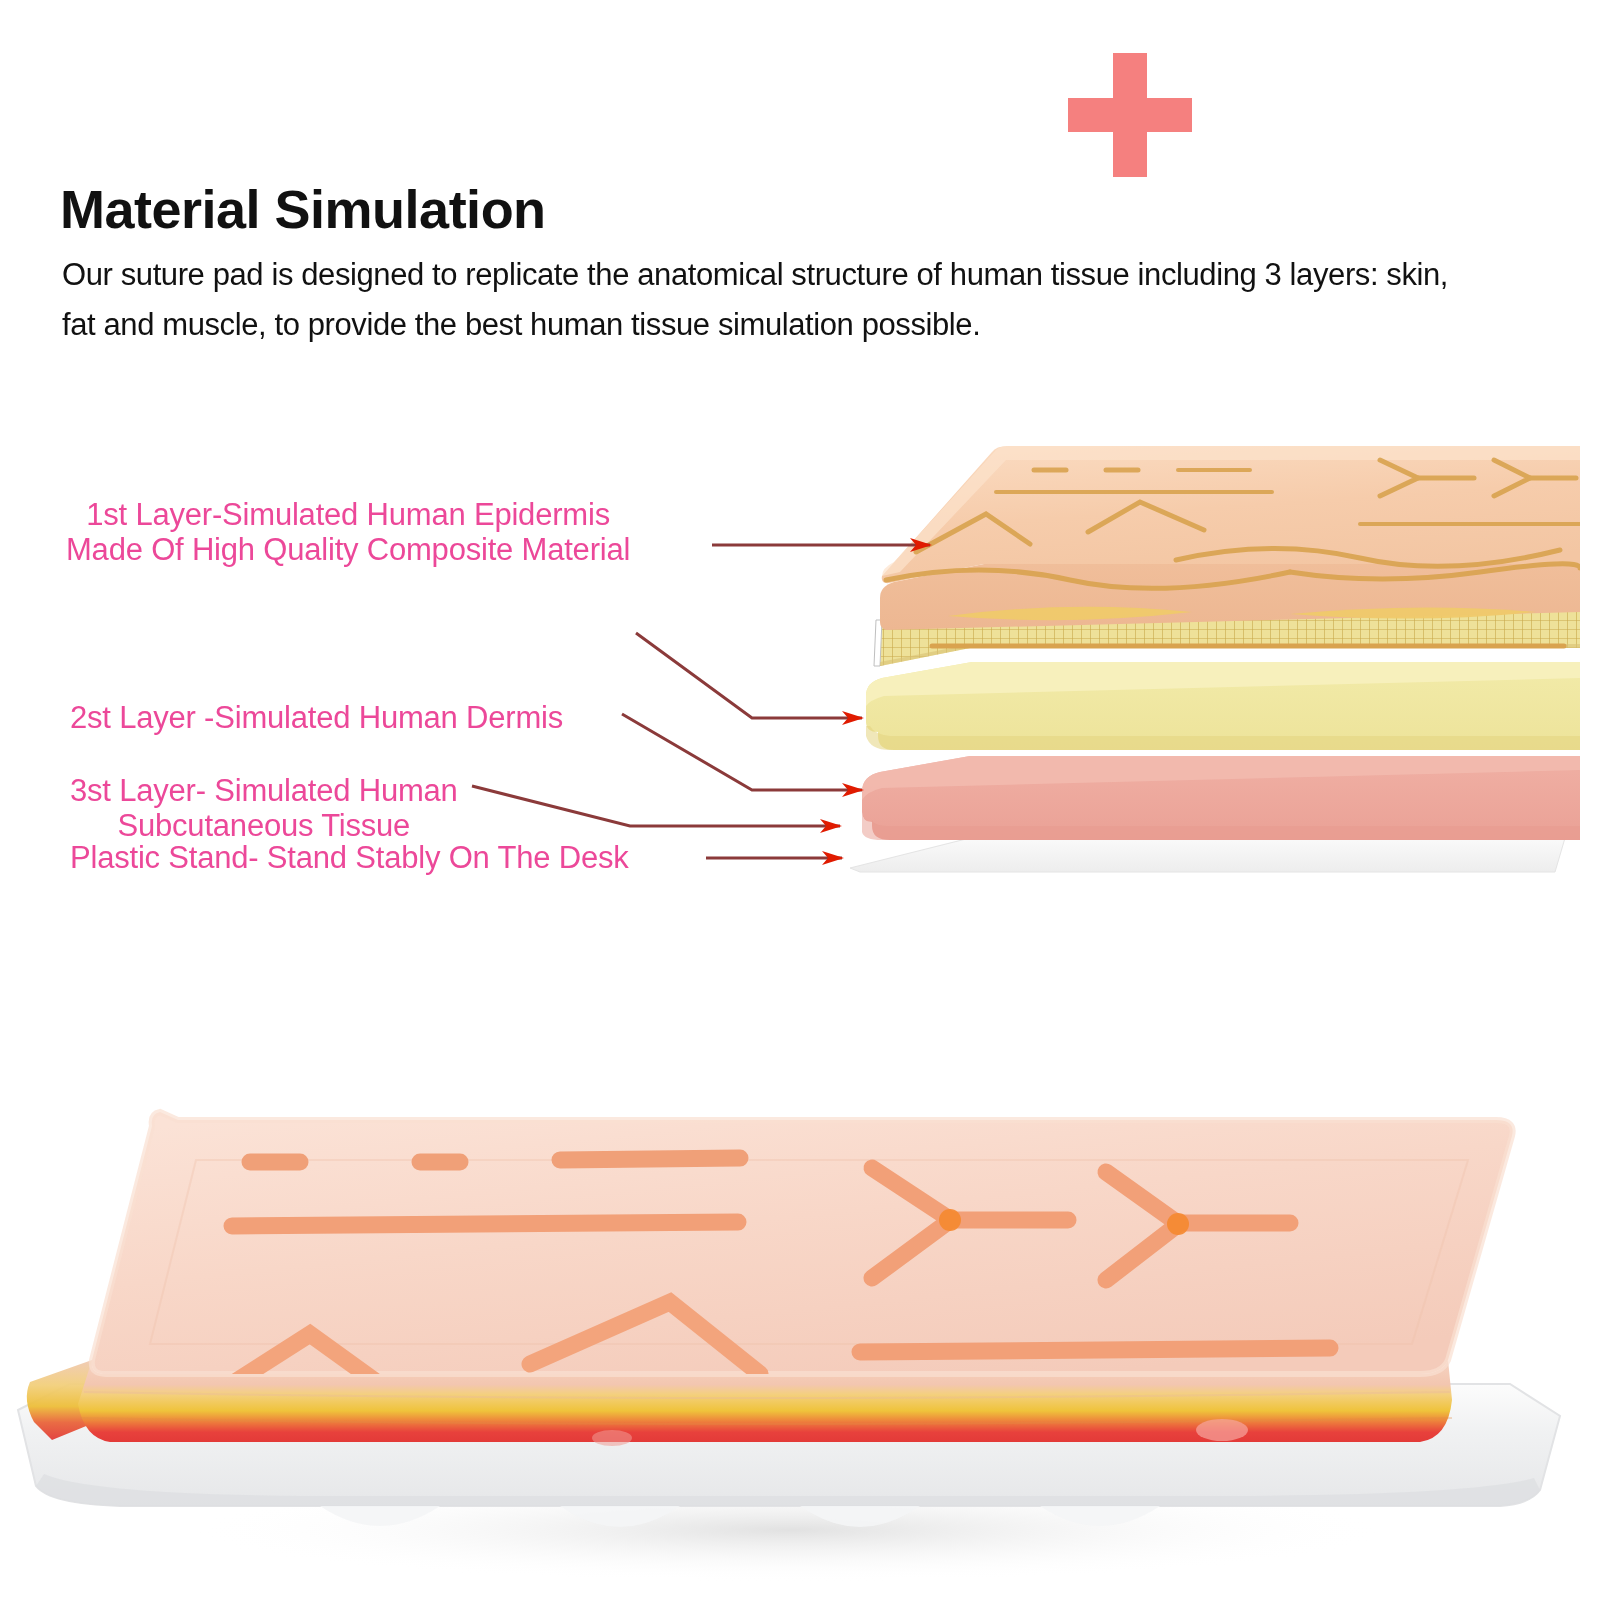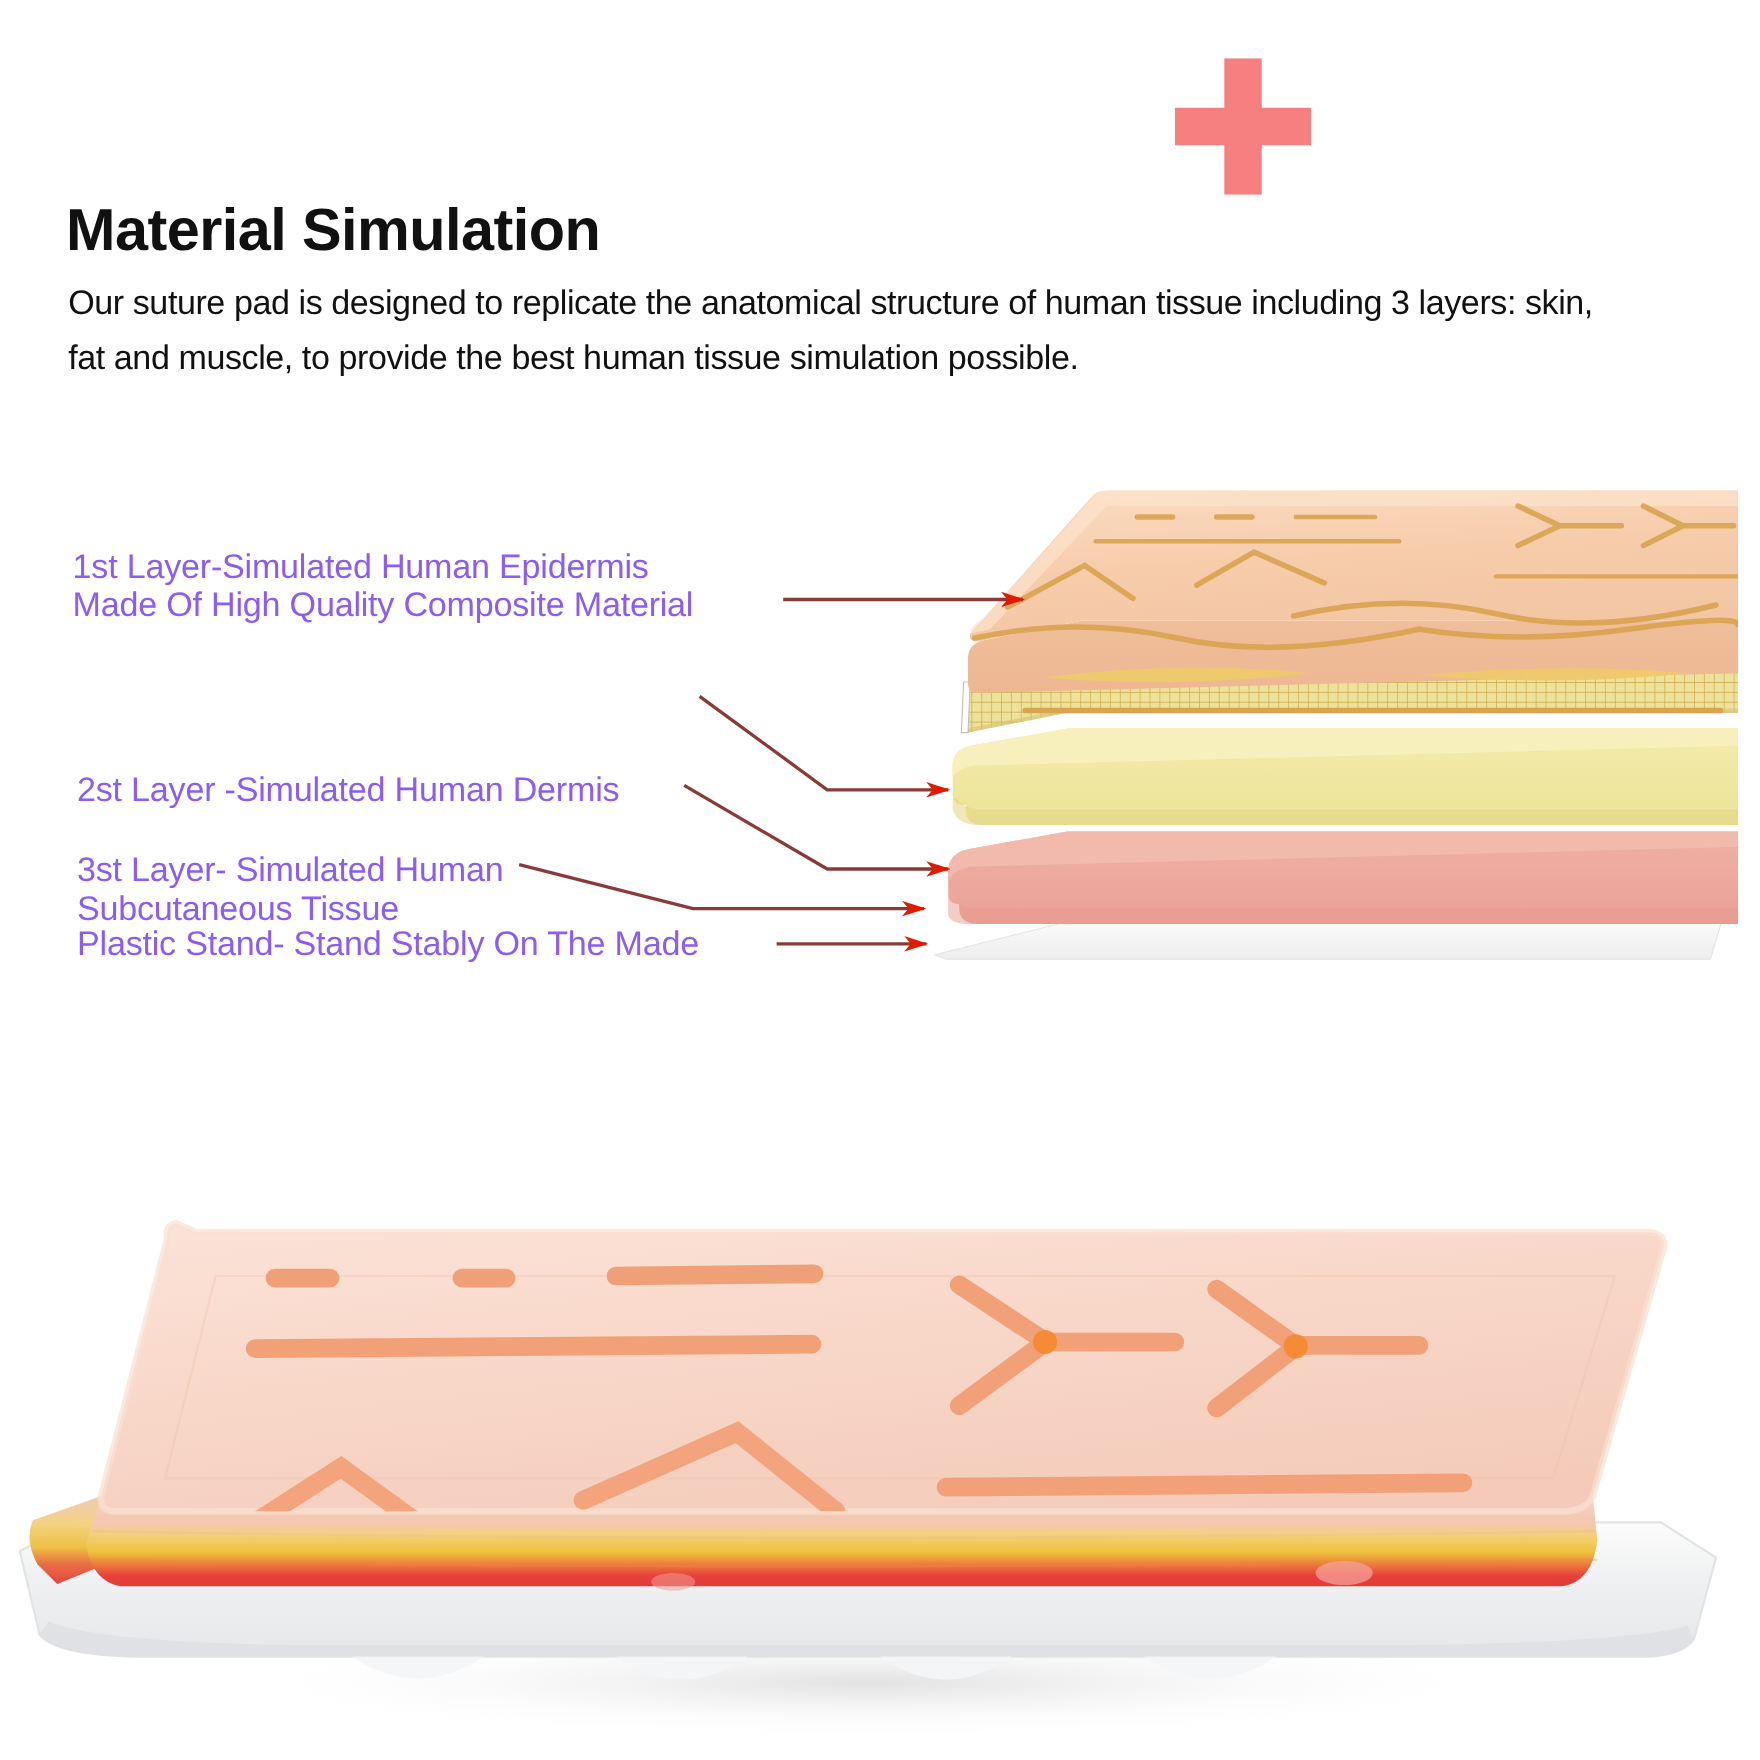--- a/index.html
+++ b/index.html
@@ -24,21 +24,21 @@
   }
   #intro-paragraph{
     position:absolute;left:62px;top:250px;width:1420px;
     font-size:31px;line-height:50px;font-weight:400;letter-spacing:-0.4px;
   }
 
   
   .callout{
     position:absolute;
     font-size:31px;line-height:35px;font-weight:400;letter-spacing:-0.2px;
-    color:#8b5cf6;white-space:pre-line;
+    color:#ec4899;white-space:pre-line;text-align:center;
   }
   #callout-epidermis{left:66px;top:497px;}
   #callout-mesh{left:70px;top:608px;}
   #callout-dermis{left:70px;top:700px;}
   #callout-subcutaneous{left:70px;top:752px;margin-top:21px;}
   #callout-stand{left:70px;top:840px;}
 
   
   #leader-lines{position:absolute;left:0;top:0;width:1600px;height:1600px;pointer-events:none;}
   #exploded-diagram{position:absolute;left:820px;top:440px;width:760px;height:470px;}
@@ -54,21 +54,21 @@
   </svg>
 
   <div id="page-title">Material Simulation</div>
   <div id="intro-paragraph">Our suture pad is designed to replicate the anatomical structure of human tissue including 3 layers: skin, fat and muscle, to provide the best human tissue simulation possible.</div>
 
   <div class="callout" id="callout-epidermis">1st Layer-Simulated Human Epidermis
 Made Of High Quality Composite Material</div>
   <div class="callout" id="callout-dermis">2st Layer -Simulated Human Dermis</div>
   <div class="callout" id="callout-subcutaneous">3st Layer- Simulated Human
 Subcutaneous Tissue</div>
-  <div class="callout" id="callout-stand">Plastic Stand- Stand Stably On The Made</div>
+  <div class="callout" id="callout-stand">Plastic Stand- Stand Stably On The Desk</div>
 
   <svg id="exploded-diagram" viewBox="0 0 760 470">
     <defs>
       <linearGradient id="gSkinTop" x1="0" y1="0" x2="0.35" y2="1">
         <stop offset="0" stop-color="#FBDCC2"></stop>
         <stop offset="0.55" stop-color="#F6CCAB"></stop>
         <stop offset="1" stop-color="#F3C6A3"></stop>
       </linearGradient>
       <linearGradient id="gSkinSide" x1="0" y1="0" x2="0" y2="1">
         <stop offset="0" stop-color="#F0BE9A"></stop>

